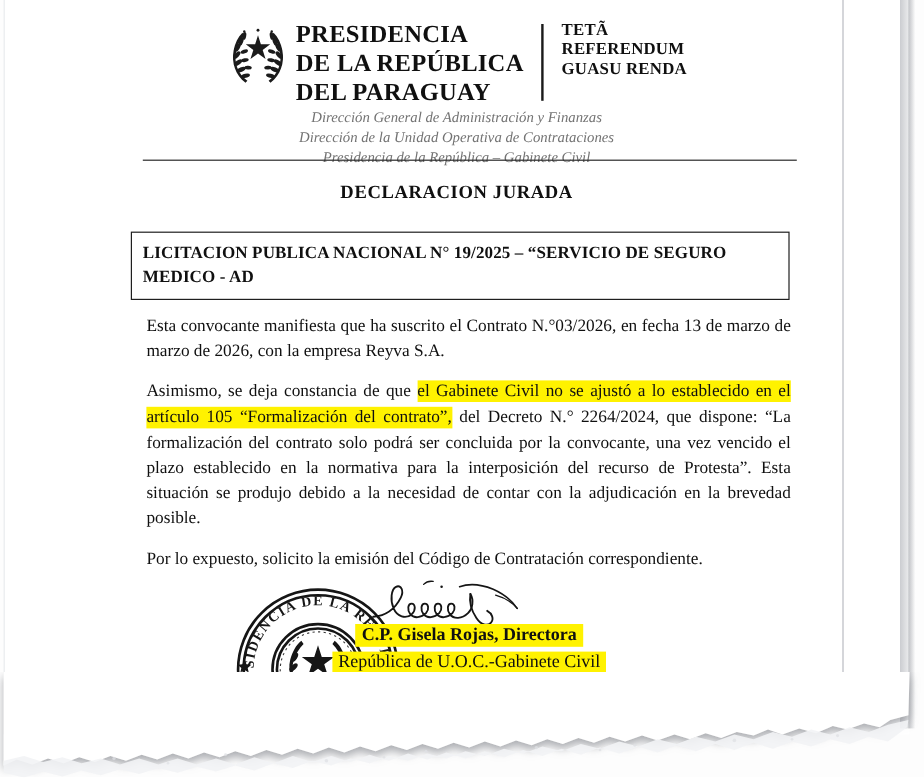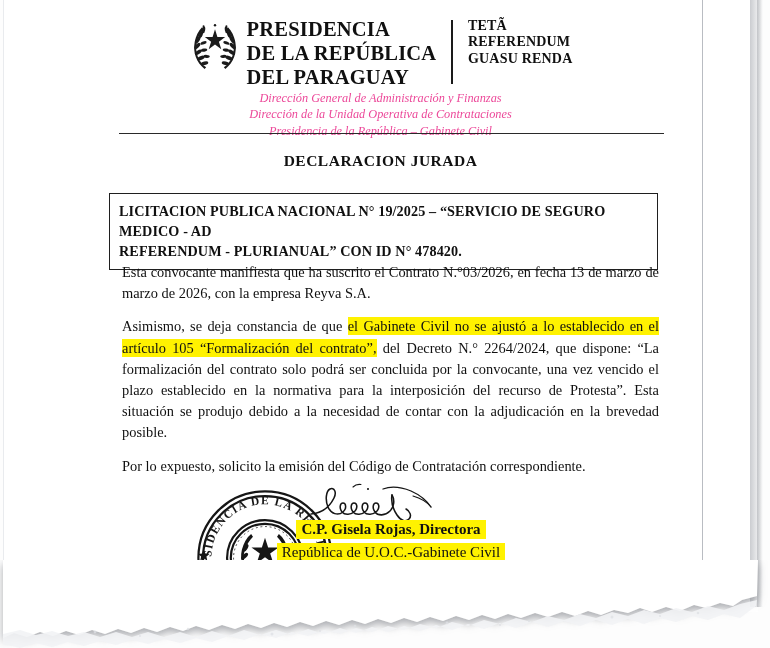--- a/index.html
+++ b/index.html
@@ -118,21 +118,21 @@
   }
 
   .subhead {
     position: absolute;
     left: 0; top: 90px;
     width: 755px;
     text-align: center;
     font-style: italic;
     font-size: 12.3px;
     line-height: 1.33;
-    color: #ec4899;
+    color: #737373;
   }
   .rule {
     position: absolute;
     left: 116px;
     top: 133px;
     width: 545px;
     height: 1.4px;
     background: #2a2a2a;
   }
 
@@ -295,21 +295,20 @@
       <div>Dirección de la Unidad Operativa de Contrataciones</div>
       <div>Presidencia de la República – Gabinete Civil</div>
     </div>
 
     <div class="rule"></div>
 
     <div class="doc-title">DECLARACION JURADA</div>
 
     <div class="subject-box">
       <p>LICITACION PUBLICA NACIONAL N° 19/2025 – “SERVICIO DE SEGURO MEDICO - AD</p>
-      <p>REFERENDUM - PLURIANUAL” CON ID N° 478420.</p>
     </div>
 
     <div class="body-text">
       <p class="para-1">Esta convocante manifiesta que ha suscrito el Contrato N.°03/2026, en fecha 13 de marzo de marzo de 2026, con la empresa Reyva S.A.</p>
       <p class="para-2"><span>Asimismo, se deja constancia de que </span><mark class="hl">el Gabinete Civil no se ajustó a lo establecido en el artículo 105 “Formalización del contrato”,</mark><span> del Decreto N.° 2264/2024, que dispone: “La formalización del contrato solo podrá ser concluida por la convocante, una vez vencido el plazo establecido en la normativa para la interposición del recurso de Protesta”. Esta situación se produjo debido a la necesidad de contar con la adjudicación en la brevedad posible.</span></p>
       <p class="para-3">Por lo expuesto, solicito la emisión del Código de Contratación correspondiente.</p>
     </div>
 
     <div class="sign-zone">
 

